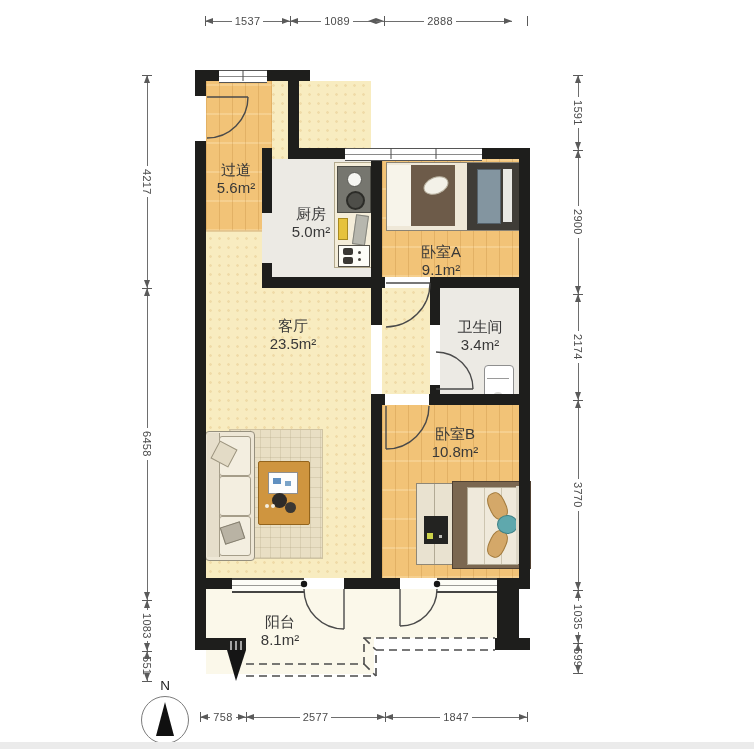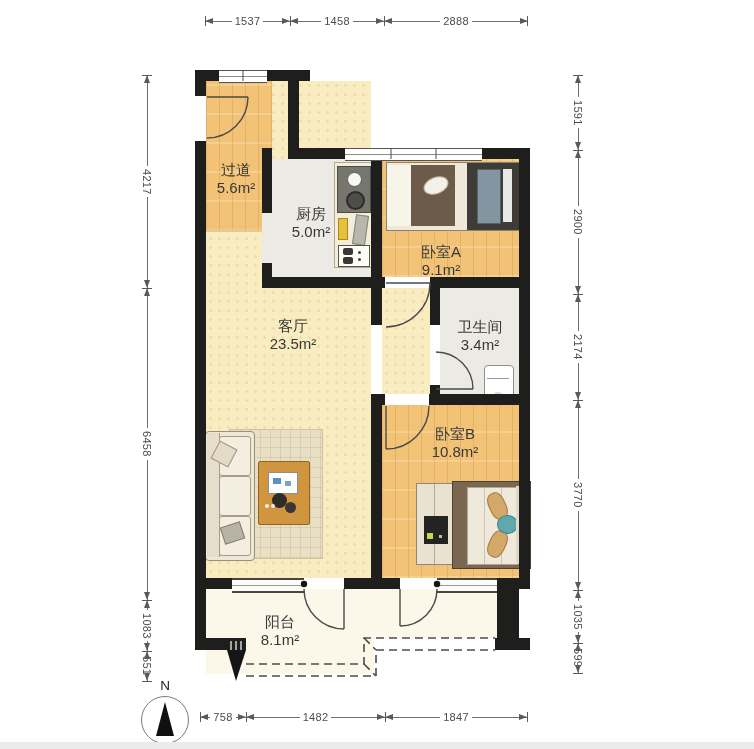--- a/index.html
+++ b/index.html
@@ -231,41 +231,41 @@
     <div>8.1m²</div>
   </div>
 
   <div class="hseg" style="left:205px;top:15px;width:85px">
     <i class="ah al"></i>
     <span class="dlab">1537</span>
     <i class="ah ar"></i>
   </div>
   <div class="hseg" style="left:290px;top:15px;width:94px">
     <i class="ah al"></i>
-    <span class="dlab">1458</span>
-    <i class="ah ar"></i>
-  </div>
-  <div class="hseg" style="left:384px;top:15px;width:144px">
+    <span class="dlab">1089</span>
+    <i class="ah ar"></i>
+  </div>
+  <div class="hseg" style="left:368px;top:15px;width:144px">
     <i class="ah al"></i>
     <span class="dlab">2888</span>
     <i class="ah ar"></i>
   </div>
   <div class="tick" style="left:205px;top:16px;width:1px;height:10px"></div>
   <div class="tick" style="left:290px;top:16px;width:1px;height:10px"></div>
   <div class="tick" style="left:384px;top:16px;width:1px;height:10px"></div>
   <div class="tick" style="left:527px;top:16px;width:1px;height:10px"></div>
 
   <div class="hseg" style="left:200px;top:711px;width:46px">
     <i class="ah al"></i>
     <span class="dlab">758</span>
     <i class="ah ar"></i>
   </div>
   <div class="hseg" style="left:246px;top:711px;width:139px">
     <i class="ah al"></i>
-    <span class="dlab">1482</span>
+    <span class="dlab">2577</span>
     <i class="ah ar"></i>
   </div>
   <div class="hseg" style="left:385px;top:711px;width:142px">
     <i class="ah al"></i>
     <span class="dlab">1847</span>
     <i class="ah ar"></i>
   </div>
   <div class="tick" style="left:200px;top:712px;width:1px;height:10px"></div>
   <div class="tick" style="left:246px;top:712px;width:1px;height:10px"></div>
   <div class="tick" style="left:385px;top:712px;width:1px;height:10px"></div>

